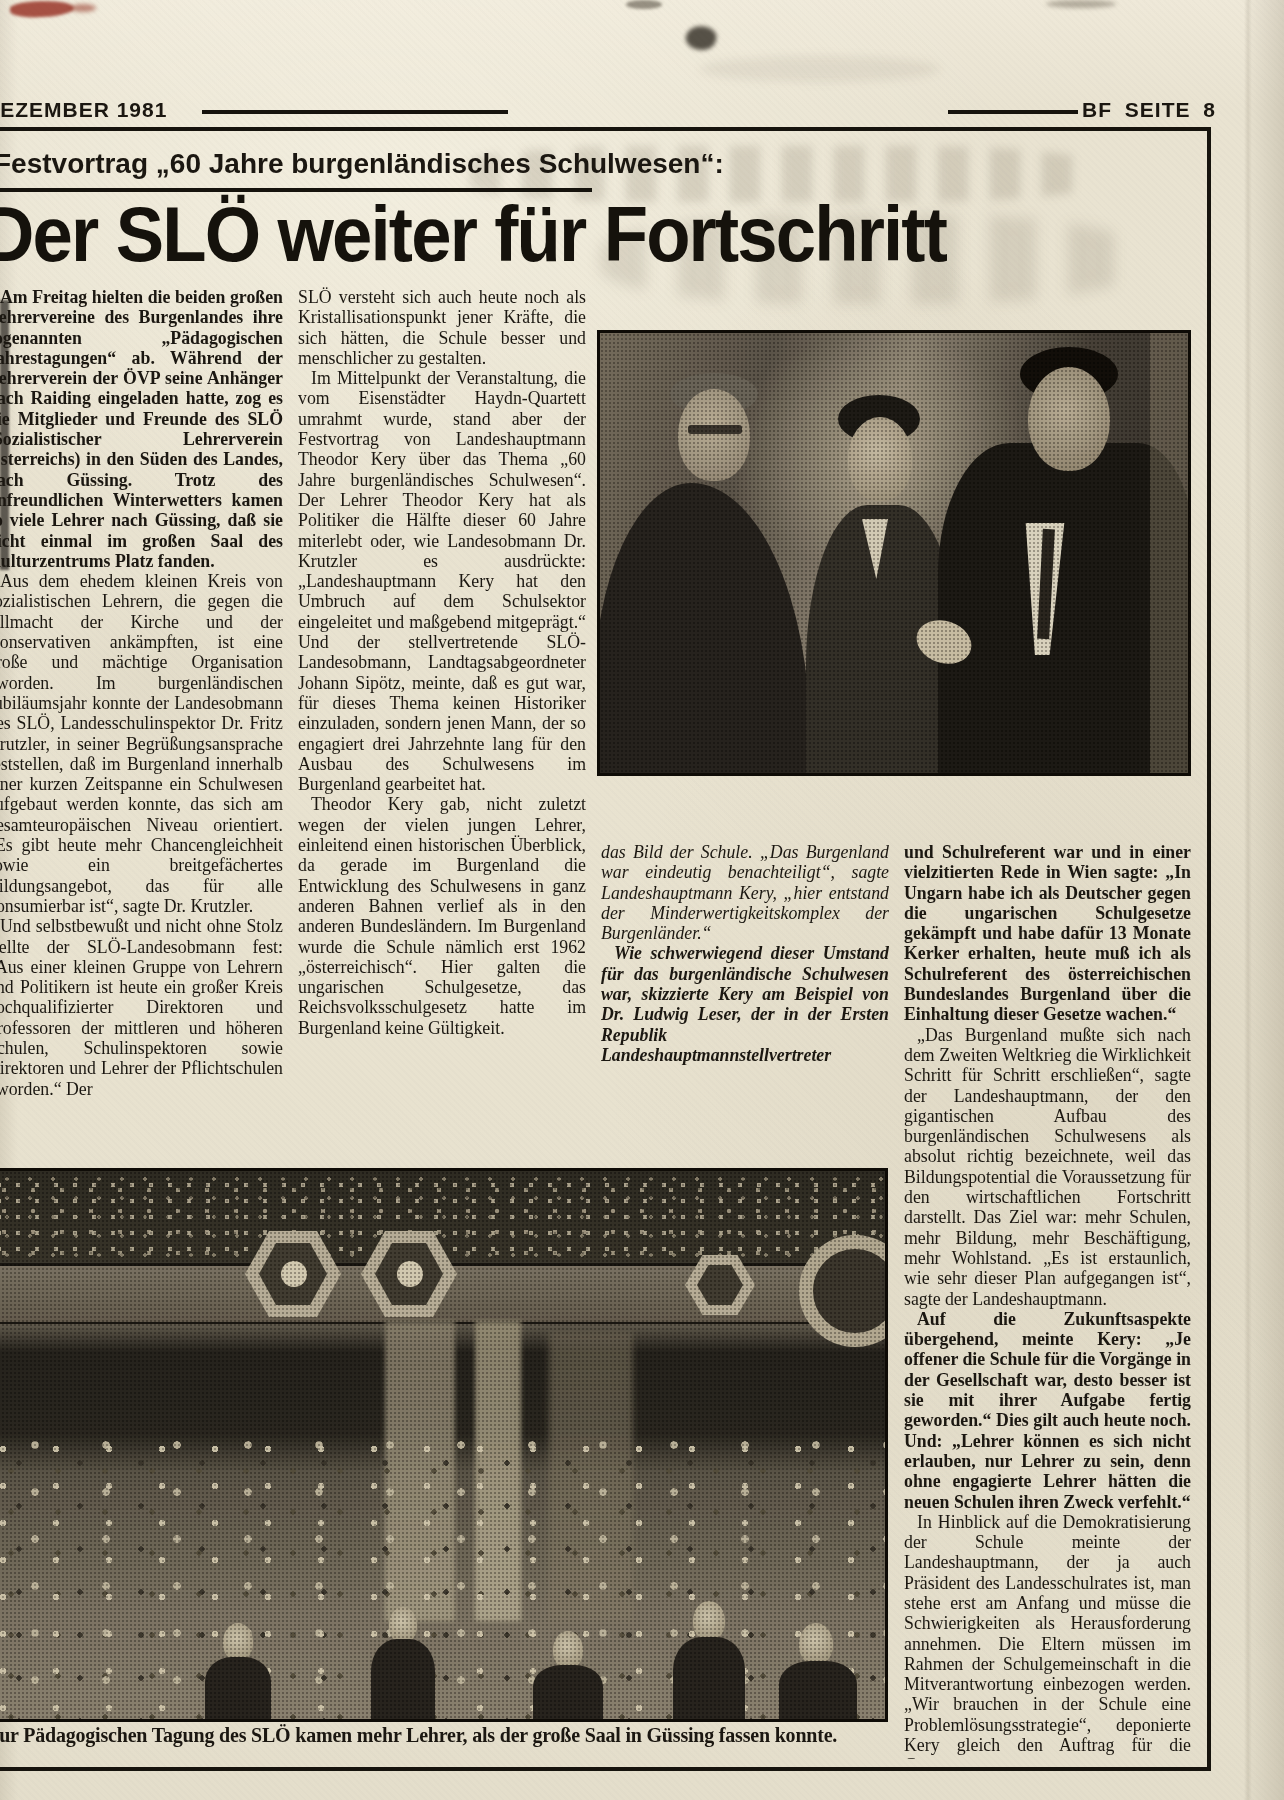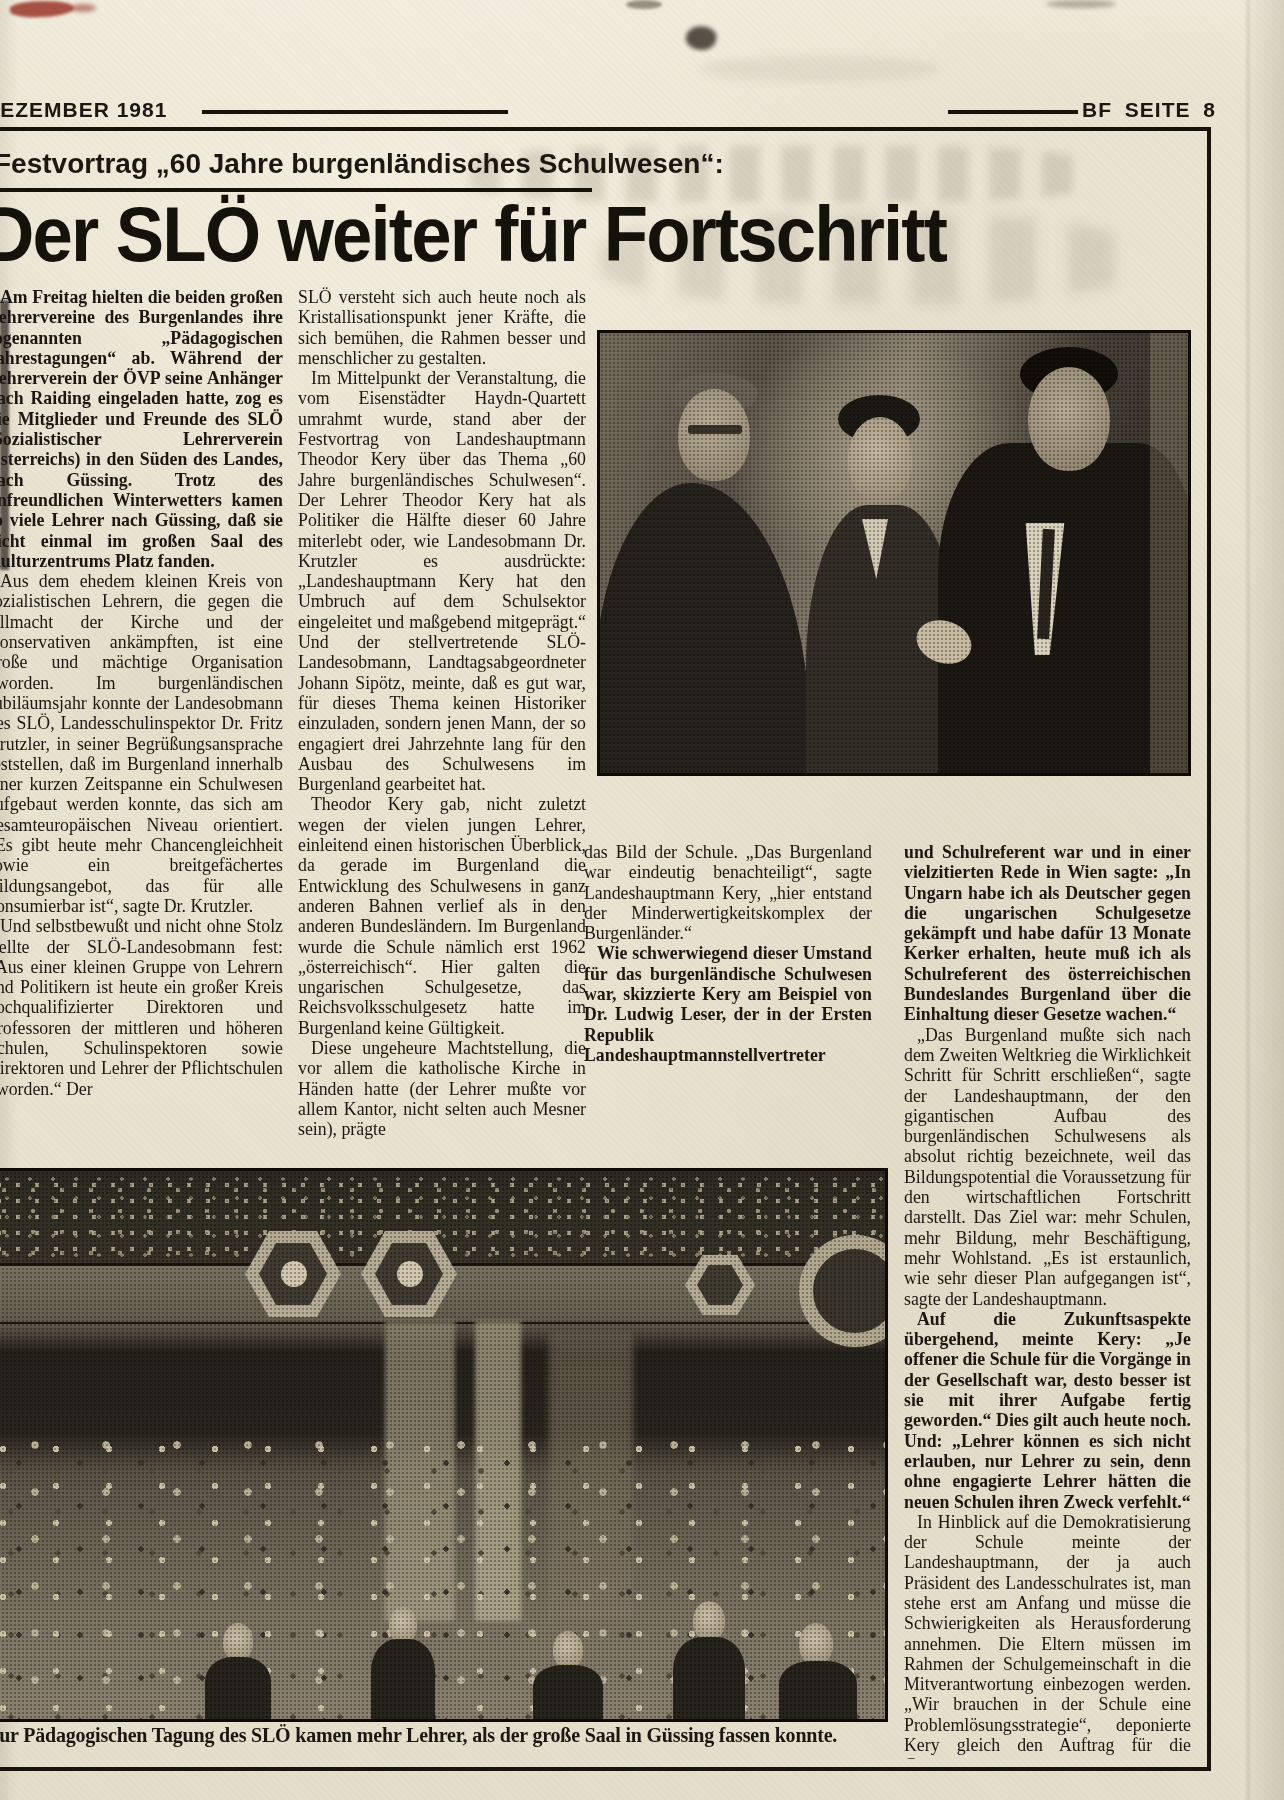--- a/index.html
+++ b/index.html
@@ -50,21 +50,21 @@
   .kicker{left:-6px;top:148px;font-family:"Liberation Sans",sans-serif;font-weight:600;font-size:28px;white-space:nowrap;}
   .kicker-rule{left:-8px;top:188px;width:600px;height:4px;background:#16130d;}
   .headline{left:-18px;top:189px;margin:0;font-family:"Liberation Sans",sans-serif;font-weight:800;font-size:78px;letter-spacing:-2px;white-space:nowrap;transform:scaleX(.93);transform-origin:left top;color:#15120c;}
   
   .col{font-size:17.8px;line-height:20.3px;text-align:justify;overflow:hidden;hyphens:auto;-webkit-hyphens:auto;}
   .col p{margin:0;text-indent:13px;}
   .col p.noind{text-indent:0;}
   .col p.b{font-weight:bold;}
   .col-a{left:-13px;top:287px;width:296px;height:874px;}
   .col-b{left:298px;top:287px;width:288px;height:874px;}
-  .col-c{left:584px;top:842px;width:288px;height:322px;}
+  .col-c{left:601px;top:842px;width:288px;height:322px;font-style:italic;}
   .col-d{left:904px;top:842px;width:287px;height:917px;}
   
   .photo{border:3px solid #14110c;overflow:hidden;filter:contrast(1.05) brightness(.99);}
   .halftone{position:absolute;inset:0;background-image:radial-gradient(rgba(25,20,14,.30) 1px, transparent 1.45px);background-size:4px 4px;mix-blend-mode:multiply;}
   .photo-top{left:597px;top:330px;width:588px;height:440px;}
   .tp-bg{position:absolute;inset:0;background:linear-gradient(105deg,#766d5e 0%,#5d564b 25%,#8a8171 45%,#4a443b 70%,#332f29 100%);}
   .tp-light{position:absolute;left:120px;top:0;width:320px;height:240px;background:radial-gradient(ellipse at center,rgba(195,185,158,.55),transparent 70%);}
   .tp-rightlight{position:absolute;right:0;top:0;width:38px;height:100%;background:rgba(165,155,128,.35);}
   .shape{position:absolute;}
   .suit1{left:-6px;top:150px;width:216px;height:300px;background:#2b2722;border-radius:45% 55% 0 0 / 70% 85% 0 0;}
@@ -136,24 +136,23 @@
   <div class="abs kicker">Festvortrag „60 Jahre burgenländisches Schulwesen“:</div>
   <div class="abs kicker-rule"></div>
   <h1 class="abs headline">Der SLÖ weiter für Fortschritt</h1>
 
   <div class="abs col col-a">
     <p class="b">Am Freitag hielten die beiden großen Lehrervereine des Burgenlandes ihre sogenannten „Pädagogischen Jahrestagungen“ ab. Während der Lehrerverein der ÖVP seine Anhänger nach Raiding eingeladen hatte, zog es die Mitglieder und Freunde des SLÖ (Sozialistischer Lehrerverein Österreichs) in den Süden des Landes, nach Güssing. Trotz des unfreundlichen Winterwetters kamen so viele Lehrer nach Güssing, daß sie nicht einmal im großen Saal des Kulturzentrums Platz fanden.</p>
     <p>Aus dem ehedem kleinen Kreis von sozialistischen Lehrern, die gegen die Allmacht der Kirche und der Konservativen ankämpften, ist eine große und mächtige Organisation gworden. Im burgenländischen Jubiläumsjahr konnte der Landesobmann des SLÖ, Landesschulinspektor Dr. Fritz Krutzler, in seiner Begrüßungsansprache feststellen, daß im Burgenland innerhalb einer kurzen Zeitspanne ein Schulwesen aufgebaut werden konnte, das sich am gesamteuropäischen Niveau orientiert. „Es gibt heute mehr Chancengleichheit sowie ein breitgefächertes Bildungsangebot, das für alle konsumierbar ist“, sagte Dr. Krutzler.</p>
     <p>Und selbstbewußt und nicht ohne Stolz stellte der SLÖ-Landesobmann fest: „Aus einer kleinen Gruppe von Lehrern und Politikern ist heute ein großer Kreis hochqualifizierter Direktoren und Professoren der mittleren und höheren Schulen, Schulinspektoren sowie Direktoren und Lehrer der Pflichtschulen gworden.“ Der</p>
   </div>
   <div class="abs col col-b">
-    <p class="noind">SLÖ versteht sich auch heute noch als Kristallisationspunkt jener Kräfte, die sich bemühen, die Rahmen besser und menschlicher zu gestalten.</p>
+    <p class="noind">SLÖ versteht sich auch heute noch als Kristallisationspunkt jener Kräfte, die sich hätten, die Schule besser und menschlicher zu gestalten.</p>
     <p>Im Mittelpunkt der Veranstaltung, die vom Eisenstädter Haydn-Quartett umrahmt wurde, stand aber der Festvortrag von Landeshauptmann Theodor Kery über das Thema „60 Jahre burgenländisches Schulwesen“. Der Lehrer Theodor Kery hat als Politiker die Hälfte dieser 60 Jahre miterlebt oder, wie Landesobmann Dr. Krutzler es ausdrückte: „Landeshauptmann Kery hat den Umbruch auf dem Schulsektor eingeleitet und maßgebend mitgeprägt.“ Und der stellvertretende SLÖ-Landesobmann, Landtagsabgeordneter Johann Sipötz, meinte, daß es gut war, für dieses Thema keinen Historiker einzuladen, sondern jenen Mann, der so engagiert drei Jahrzehnte lang für den Ausbau des Schulwesens im Burgenland gearbeitet hat.</p>
     <p>Theodor Kery gab, nicht zuletzt wegen der vielen jungen Lehrer, einleitend einen historischen Überblick, da gerade im Burgenland die Entwicklung des Schulwesens in ganz anderen Bahnen verlief als in den anderen Bundesländern. Im Burgenland wurde die Schule nämlich erst 1962 „österreichisch“. Hier galten die ungarischen Schulgesetze, das Reichsvolksschulgesetz hatte im Burgenland keine Gültigkeit.</p>
-    <p>Diese ungeheure Machtstellung, die vor allem die katholische Kirche in Händen hatte (der Lehrer mußte vor allem Kantor, nicht selten auch Mesner sein), prägte</p>
   </div>
   <div class="abs col col-c">
     <p class="noind">das Bild der Schule. „Das Burgenland war eindeutig benachteiligt“, sagte Landeshauptmann Kery, „hier entstand der Minderwertigkeitskomplex der Burgenländer.“</p>
     <p class="b">Wie schwerwiegend dieser Umstand für das burgenländische Schulwesen war, skizzierte Kery am Beispiel von Dr. Ludwig Leser, der in der Ersten Republik Landeshauptmannstellvertreter</p>
   </div>
   <div class="abs col col-d">
     <p class="b noind">und Schulreferent war und in einer vielzitierten Rede in Wien sagte: „In Ungarn habe ich als Deutscher gegen die ungarischen Schulgesetze gekämpft und habe dafür 13 Monate Kerker erhalten, heute muß ich als Schulreferent des österreichischen Bundeslandes Burgenland über die Einhaltung dieser Gesetze wachen.“</p>
     <p>„Das Burgenland mußte sich nach dem Zweiten Weltkrieg die Wirklichkeit Schritt für Schritt erschließen“, sagte der Landeshauptmann, der den gigantischen Aufbau des burgenländischen Schulwesens als absolut richtig bezeichnete, weil das Bildungspotential die Voraussetzung für den wirtschaftlichen Fortschritt darstellt. Das Ziel war: mehr Schulen, mehr Bildung, mehr Beschäftigung, mehr Wohlstand. „Es ist erstaunlich, wie sehr dieser Plan aufgegangen ist“, sagte der Landeshauptmann.</p>
     <p class="b">Auf die Zukunftsaspekte übergehend, meinte Kery: „Je offener die Schule für die Vorgänge in der Gesellschaft war, desto besser ist sie mit ihrer Aufgabe fertig geworden.“ Dies gilt auch heute noch. Und: „Lehrer können es sich nicht erlauben, nur Lehrer zu sein, denn ohne engagierte Lehrer hätten die neuen Schulen ihren Zweck verfehlt.“</p>
     <p>In Hinblick auf die Demokratisierung der Schule meinte der Landeshauptmann, der ja auch Präsident des Landesschulrates ist, man stehe erst am Anfang und müsse die Schwierigkeiten als Herausforderung annehmen. Die Eltern müssen im Rahmen der Schulgemeinschaft in die Mitverantwortung einbezogen werden. „Wir brauchen in der Schule eine Problemlösungsstrategie“, deponierte Kery gleich den Auftrag für die Gegenwart.</p>

